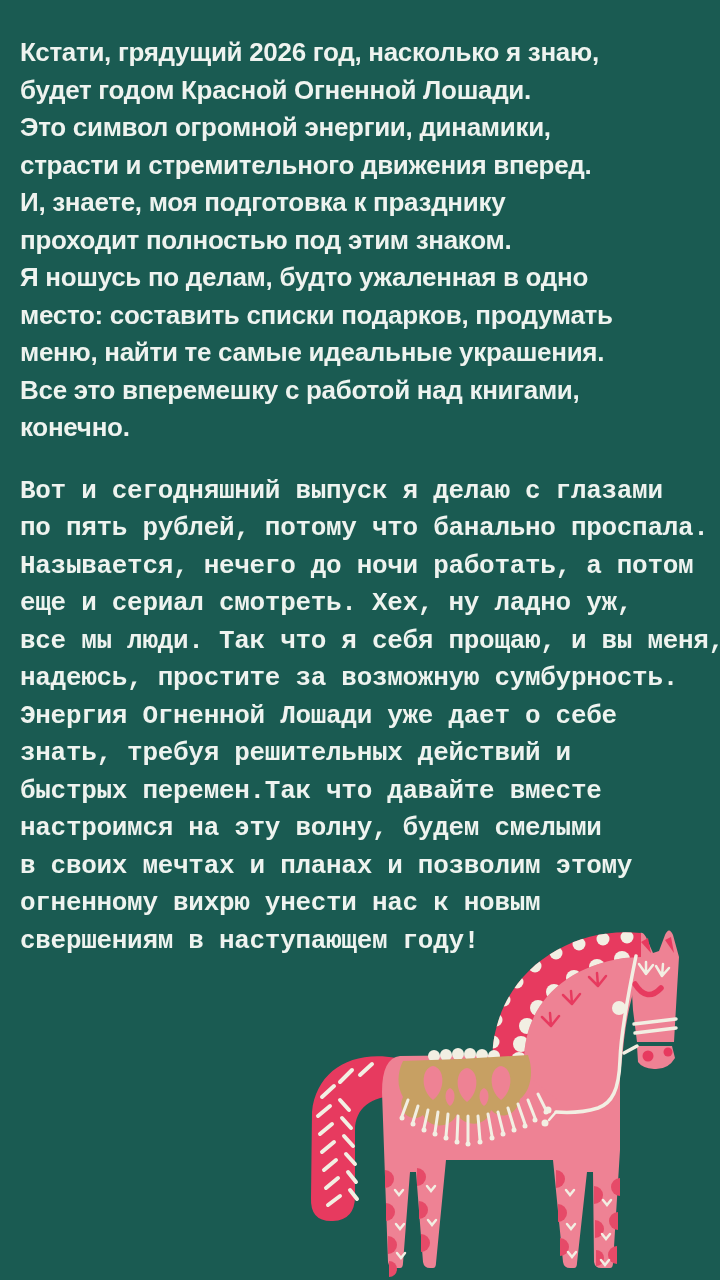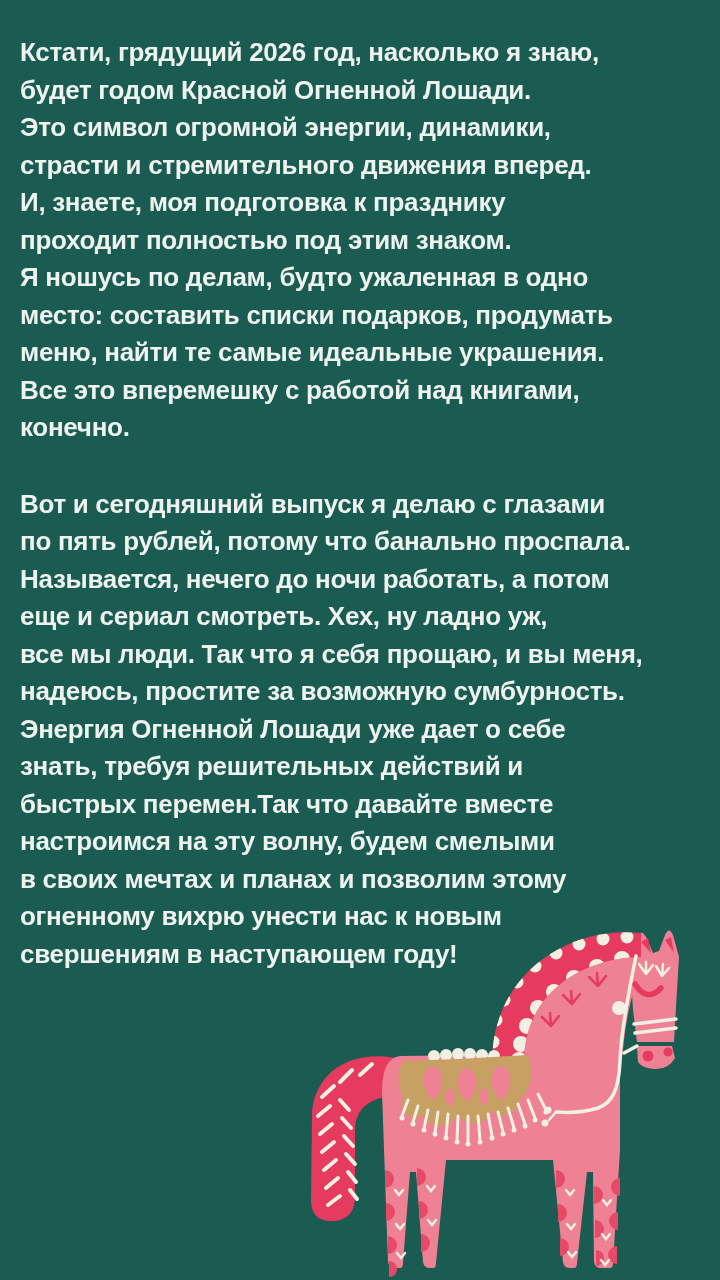--- a/index.html
+++ b/index.html
@@ -14,21 +14,21 @@
     position:absolute;
     left:20px;top:34px;
     width:695px;
     color:#eef3ef;
     font-size:26px;
     font-weight:700;
     line-height:37.5px;
     letter-spacing:-0.3px;
   }
   .para{white-space:pre;}
-  .para + .para{margin-top:39px;}
+  .para + .para{margin-top:26px;font-family:Liberation Mono, monospace;}
   .horse{position:absolute;left:280px;top:920px;width:440px;height:360px;}
   
   .f-cream{fill:#f2efe3;}
   .f-accent{fill:#e73a5f;}
   .f-leg{fill:#e64a68;}
   .f-body{fill:#ee8294;}
   .s-cream{stroke:#f2efe3;fill:none;stroke-linecap:round;}
   .s-accent{stroke:#e73a5f;fill:none;stroke-linecap:round;}
 </style>
 </head>

